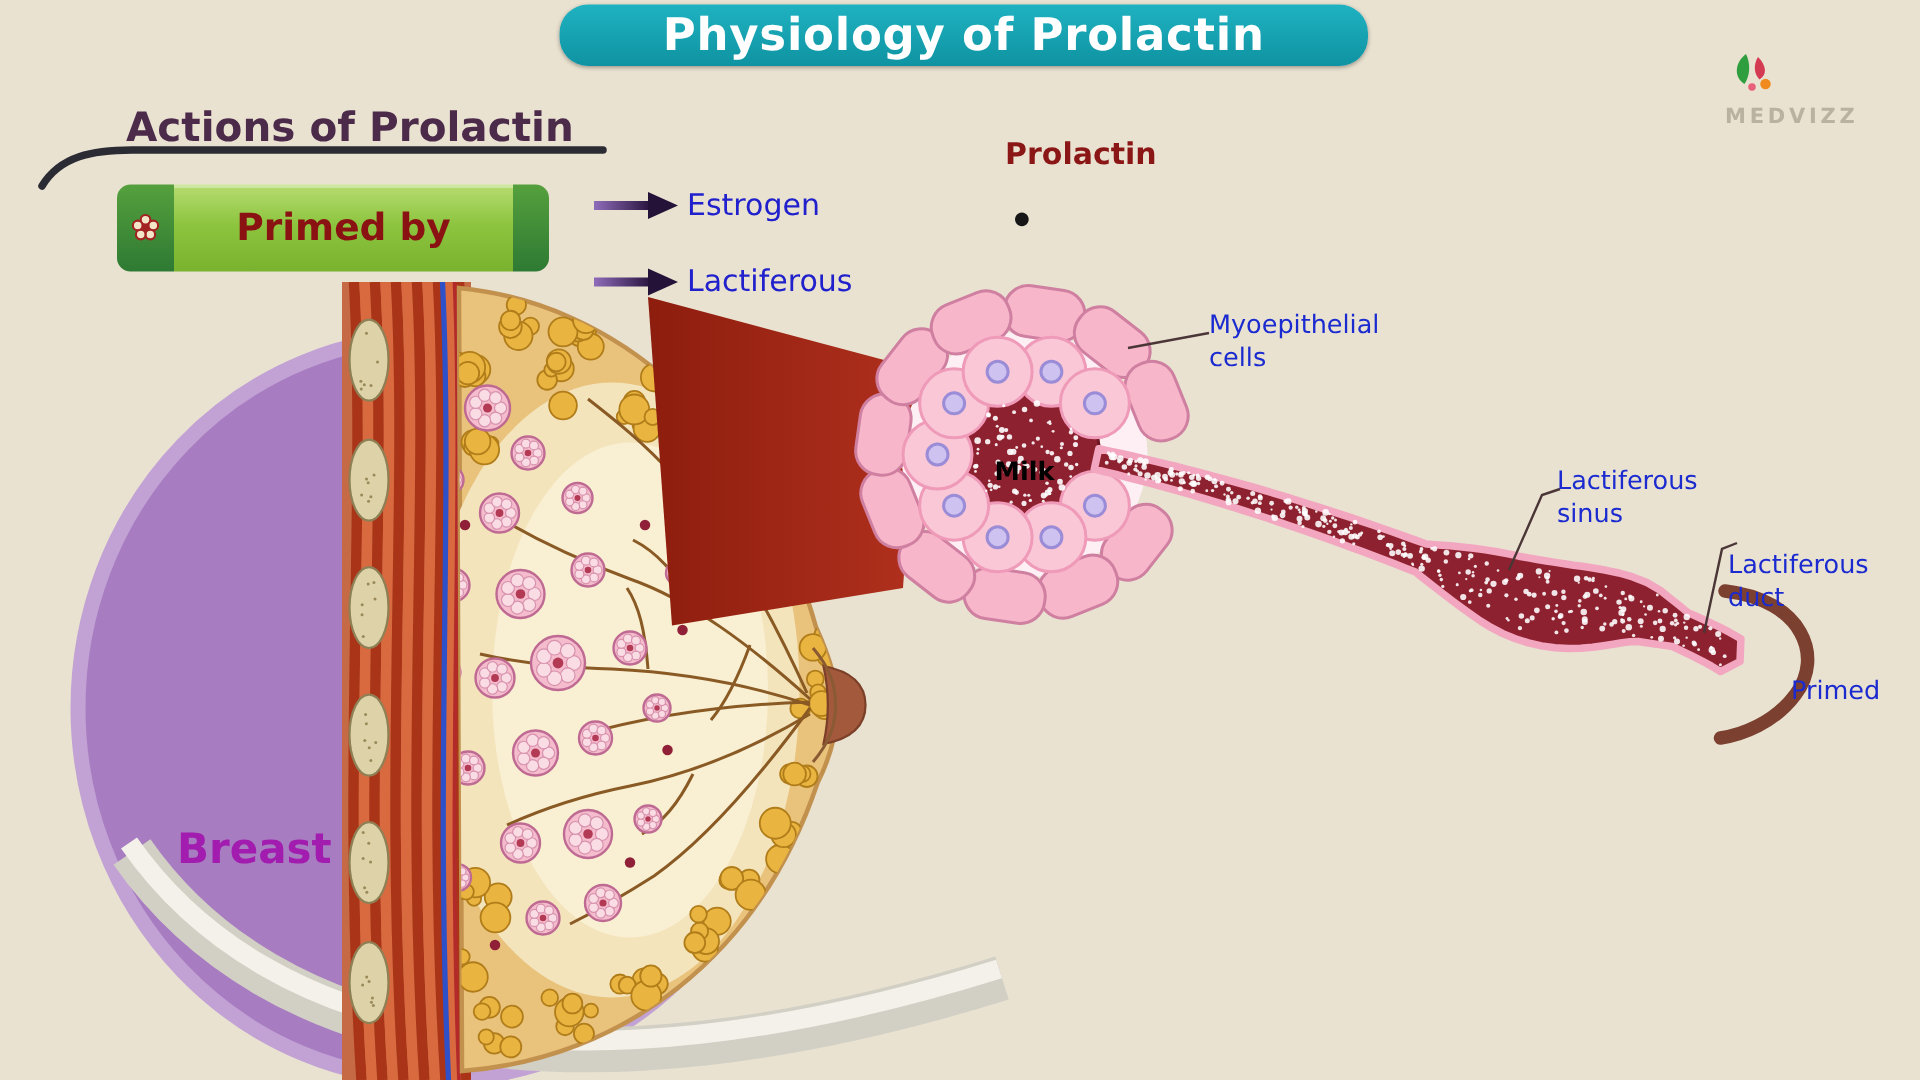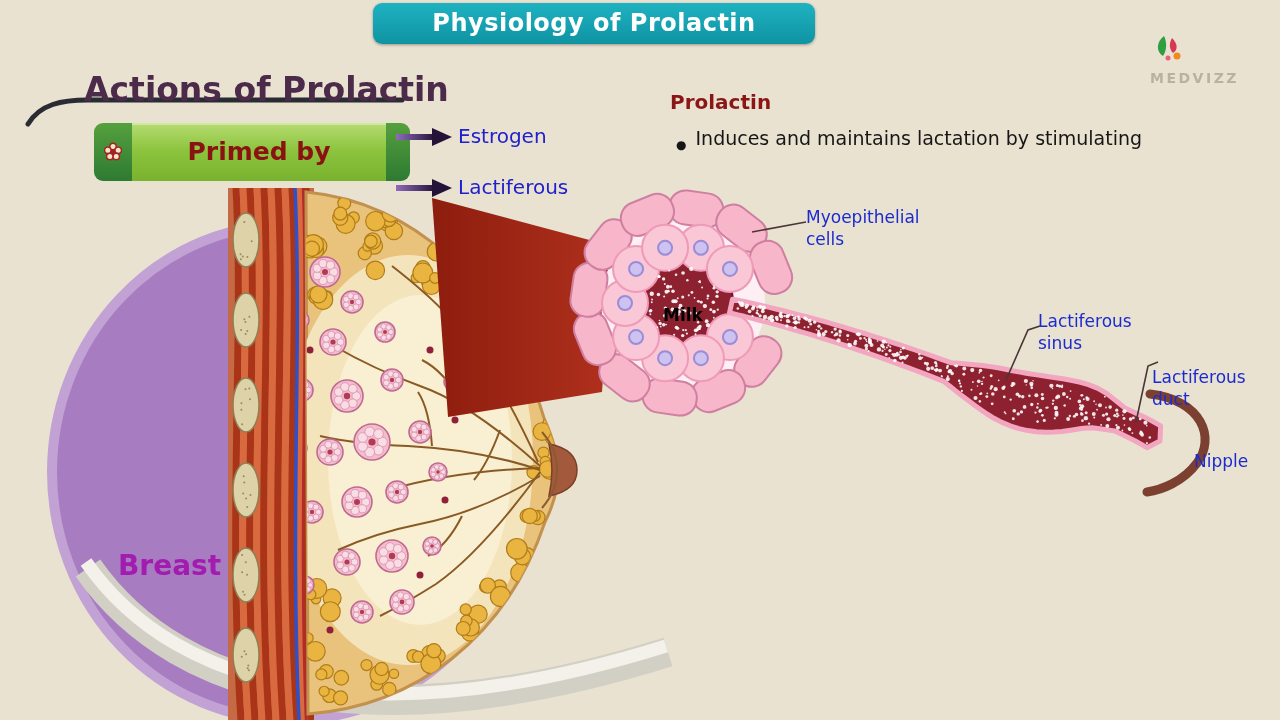--- a/index.html
+++ b/index.html
@@ -1,30 +1,30 @@
 <!DOCTYPE html>
 <html><head>
 <meta charset="utf-8">
 <style>
   *{margin:0;padding:0;box-sizing:border-box}
   html,body{width:1280px;height:720px}
   body{position:relative;background:#e9e2d1;font-family:"DejaVu Sans",sans-serif;overflow:hidden}
   #art{position:absolute;left:0;top:0;z-index:1}
   .ovl{position:absolute;z-index:3}
 
-  .banner{left:373px;top:3px;width:442px;height:41px;border-radius:9px;
+  .banner{left:373px;top:3px;width:539px;height:41px;border-radius:19px;
     background:linear-gradient(180deg,#1fb2c1,#0f93a2);
-    color:#fff;font-size:24px;font-weight:bold;text-align:center;line-height:41px;
+    color:#fff;font-size:30px;font-weight:bold;text-align:center;line-height:41px;
     letter-spacing:.5px;box-shadow:0 1px 3px rgba(0,0,0,.35)}
   .logo-box{left:1150px;top:34px;width:118px;height:62px;text-align:left}
   .logo-text{color:#b9b2a0;font-size:14px;font-weight:bold;letter-spacing:2.5px;margin-top:2px}
 
-  .actions-heading{left:84px;top:70px;color:#4b2a4a;font-size:33px;font-weight:bold}
-
-  .primed{left:94px;top:123px;width:316px;height:58px;display:flex}
+  .actions-heading{left:84px;top:70px;color:#4b2a4a;font-size:27px;font-weight:bold}
+
+  .primed{left:78px;top:123px;width:288px;height:58px;display:flex}
   .cap{width:38px;background:linear-gradient(180deg,#55a03d,#2e7a33)}
   .cap.left{border-radius:9px 0 0 9px;display:flex;align-items:center;justify-content:center}
   .cap.right{width:24px;border-radius:0 9px 9px 0}
   .primed-mid{flex:1;background:linear-gradient(180deg,#b3da6d,#8cc43e 45%,#79b22e);
     border-top:2px solid #cde8a0;color:#8b1212;font-size:25px;font-weight:bold;
     text-align:center;line-height:54px}
 
   .hormone{color:#2020cc;font-size:20px;font-weight:normal}
   .estrogen{left:458px;top:124px}
   .progesterone{left:458px;top:175px}
@@ -1024,22 +1024,21 @@
 </svg>
 
 <div class="ovl hormone estrogen">Estrogen</div>
 <div class="ovl hormone progesterone">Lactiferous</div>
 
 <div class="ovl prolactin-heading">Prolactin</div>
 
 <div class="ovl bullet">
   <span class="dot">●</span>
   <div>
-    <div>Induces and maintains lactation by stimulating</div>
   </div>
 </div>
 
 <div class="ovl breast-label">Breast</div>
 <div class="ovl milk-label">Milk</div>
 <div class="ovl bluelabel myo-label">Myoepithelial cells</div>
 <div class="ovl bluelabel sinus-label">Lactiferous sinus</div>
 <div class="ovl bluelabel duct-label">Lactiferous duct</div>
-<div class="ovl bluelabel nipple-label">Nipple</div>
+<div class="ovl bluelabel nipple-label">Primed</div>
 
 </body></html>

